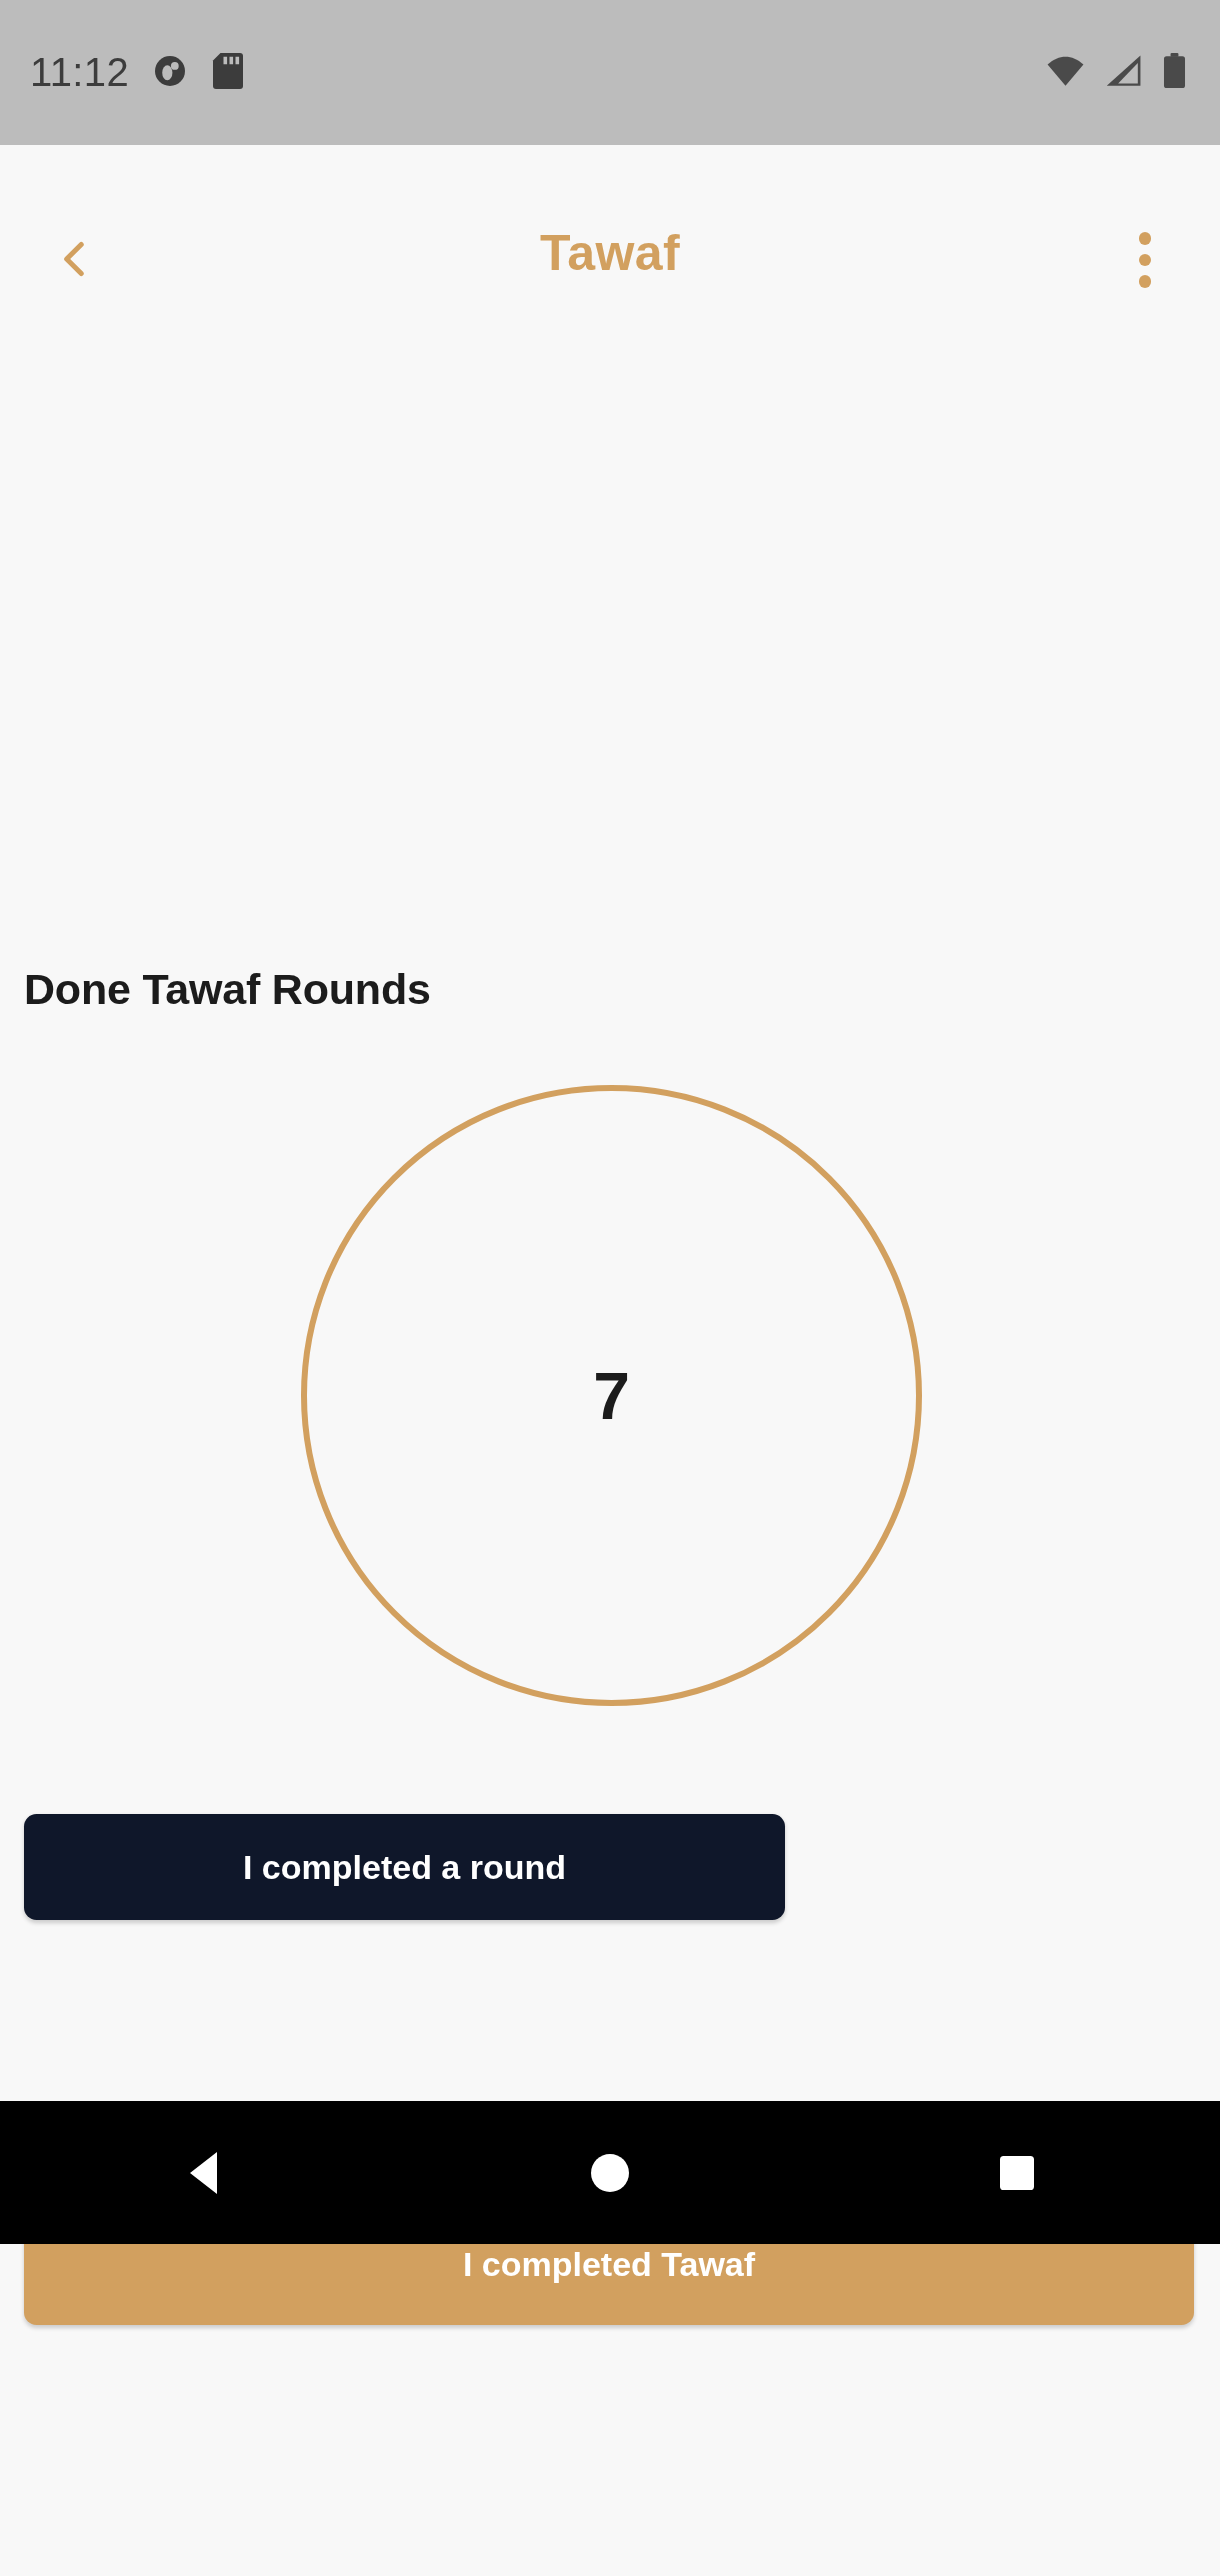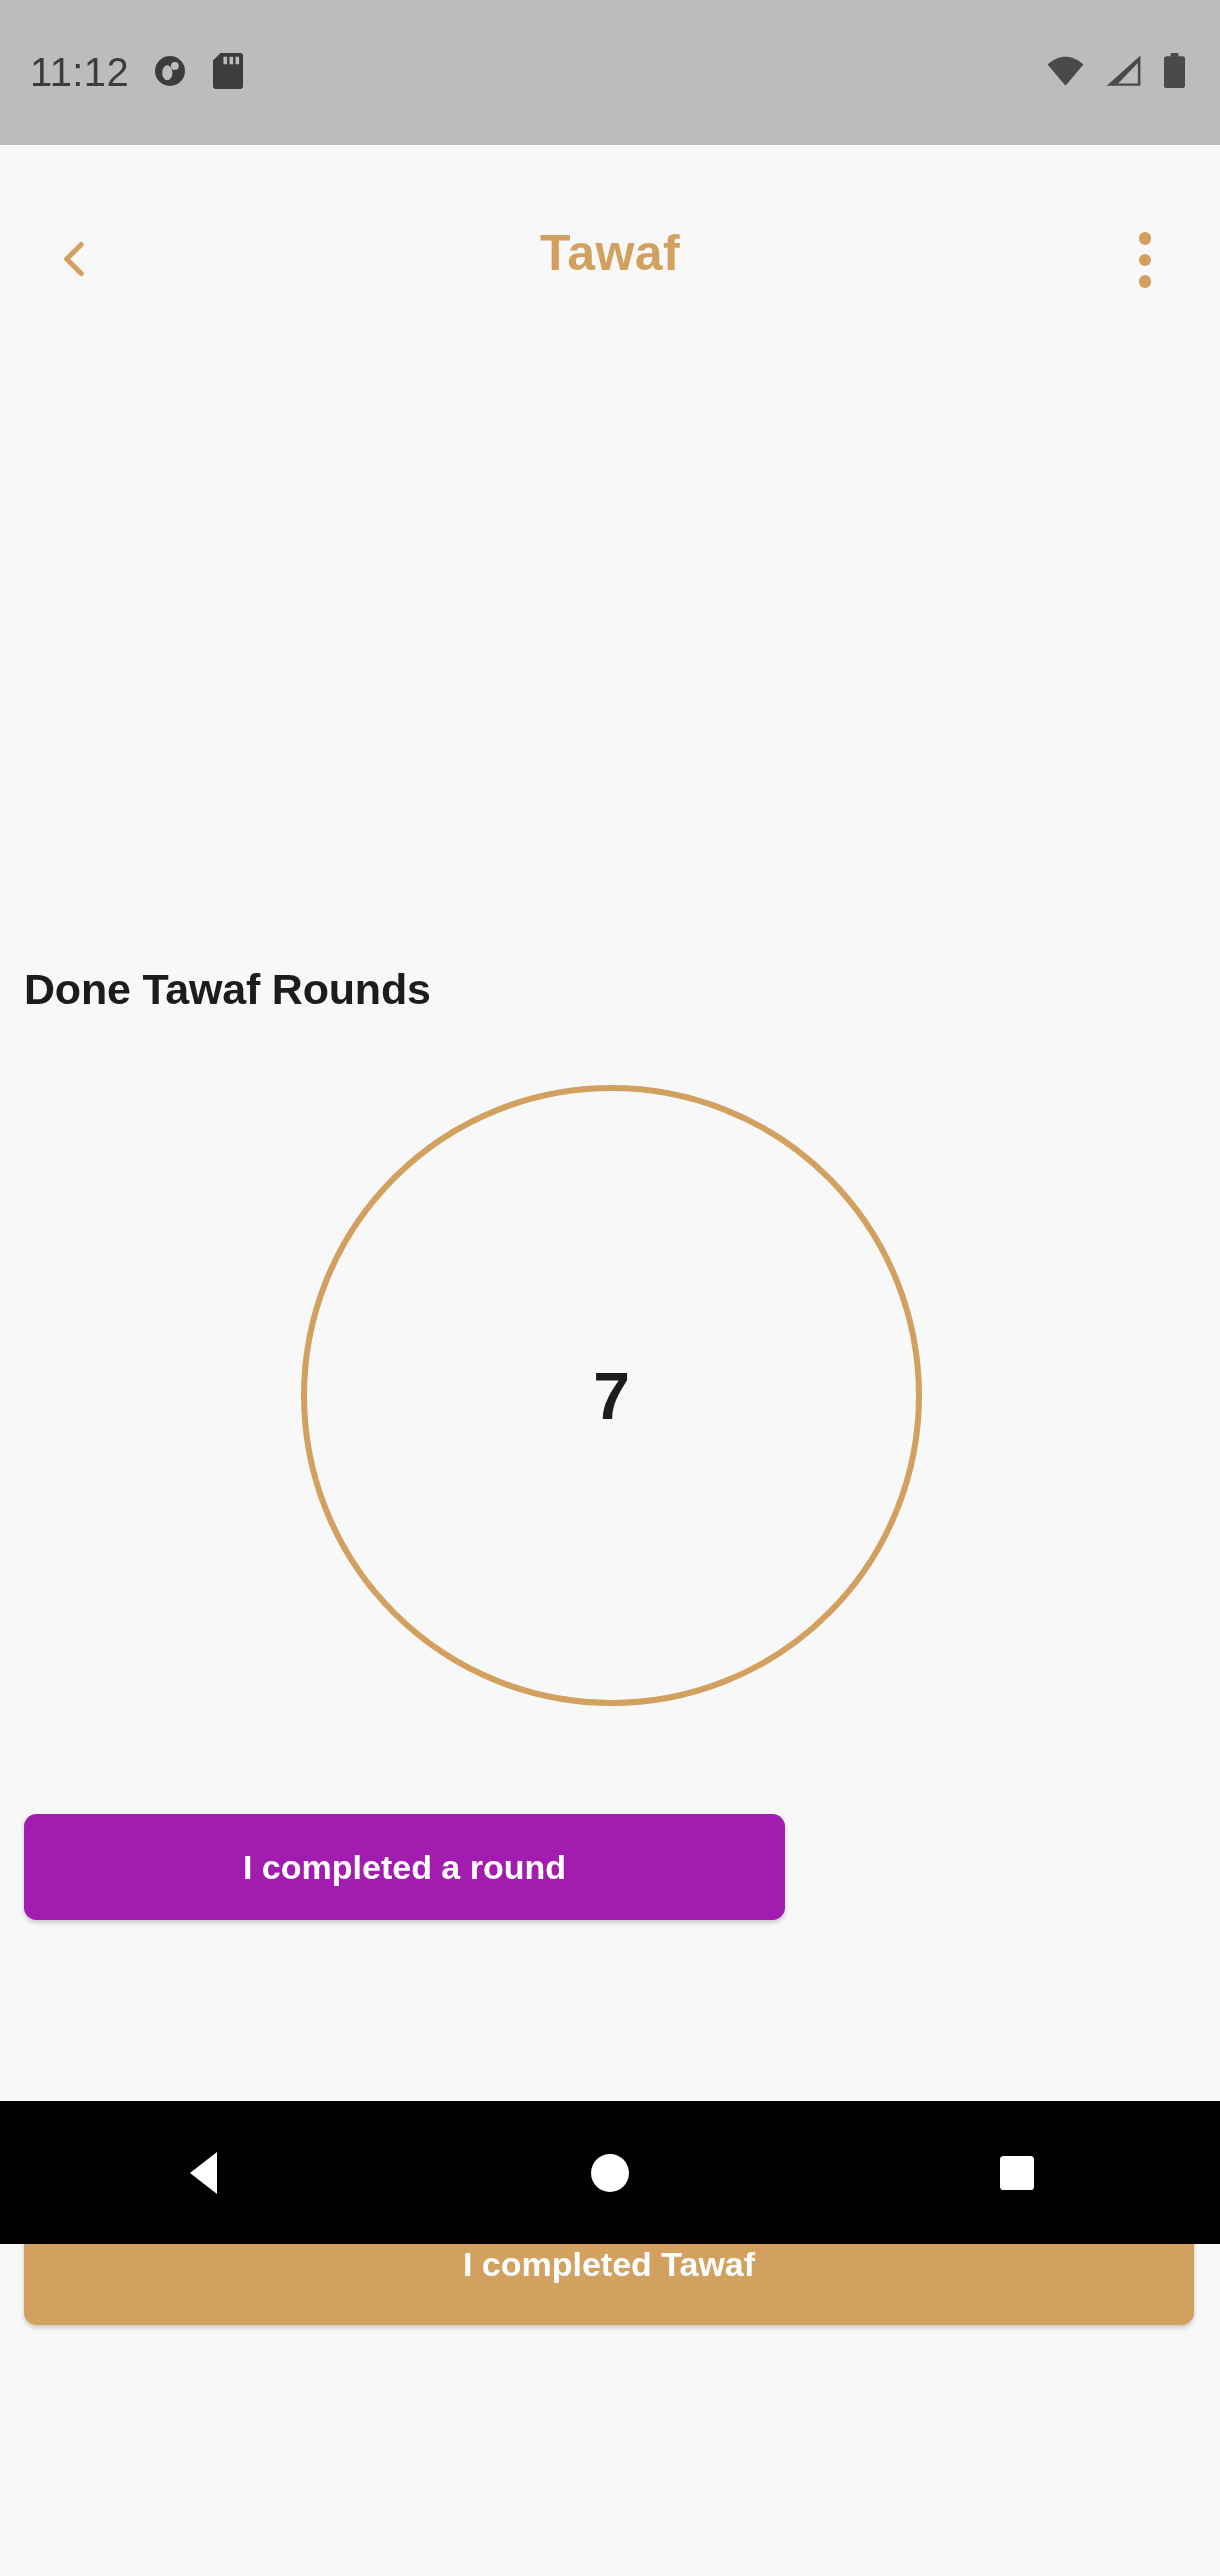--- a/index.html
+++ b/index.html
@@ -78,21 +78,21 @@
     border:none; border-radius:12.5px;
     font-family:"Liberation Sans", sans-serif;
     font-size:34px; font-weight:bold; color:#FFFFFF;
     display:flex; align-items:center; justify-content:center;
     cursor:pointer;
     box-shadow:0 2.7px 4.5px rgba(0,0,0,0.18);
   }
   #completed-round-button {
     position:absolute; left:24px; top:0;
     width:761px; height:106px;
-    background:#a21caf;
+    background:#0f172a;
   }
   #cancel-round-button {
     position:absolute; left:809px; top:0;
     width:385px; height:106px;
     background:#D2A05F;
   }
   #completed-tawaf-button {
     position:absolute; left:24px; top:2203px;
     width:1170px; height:122px;
     background:#D2A05F;

